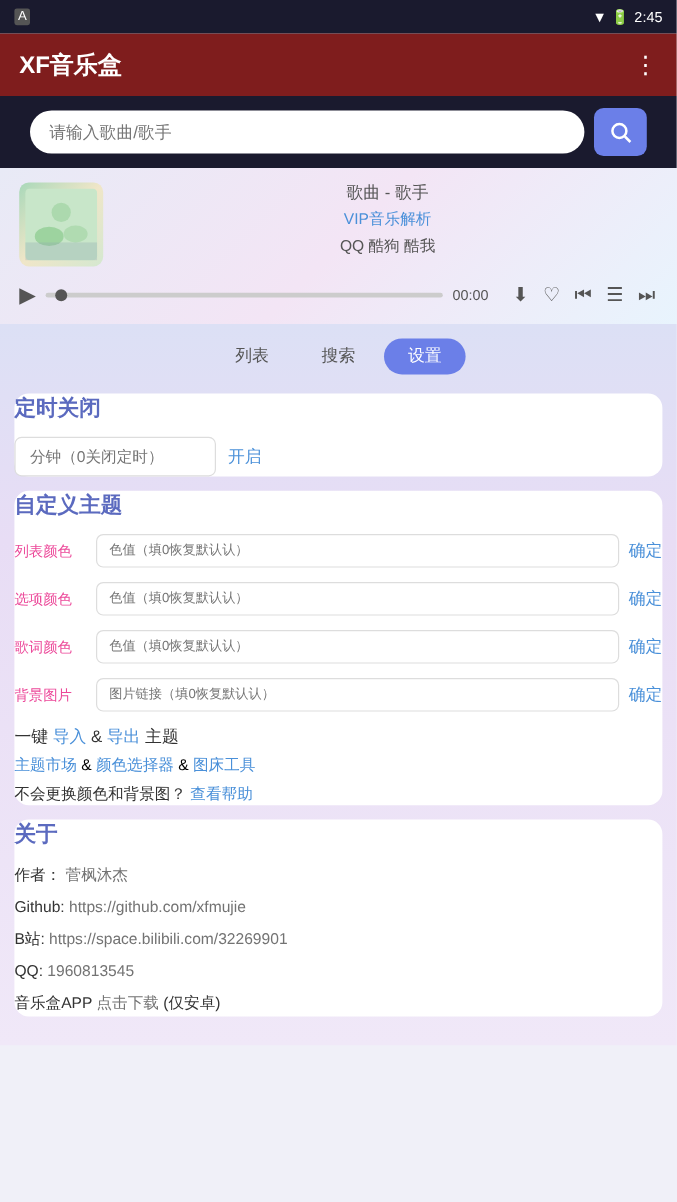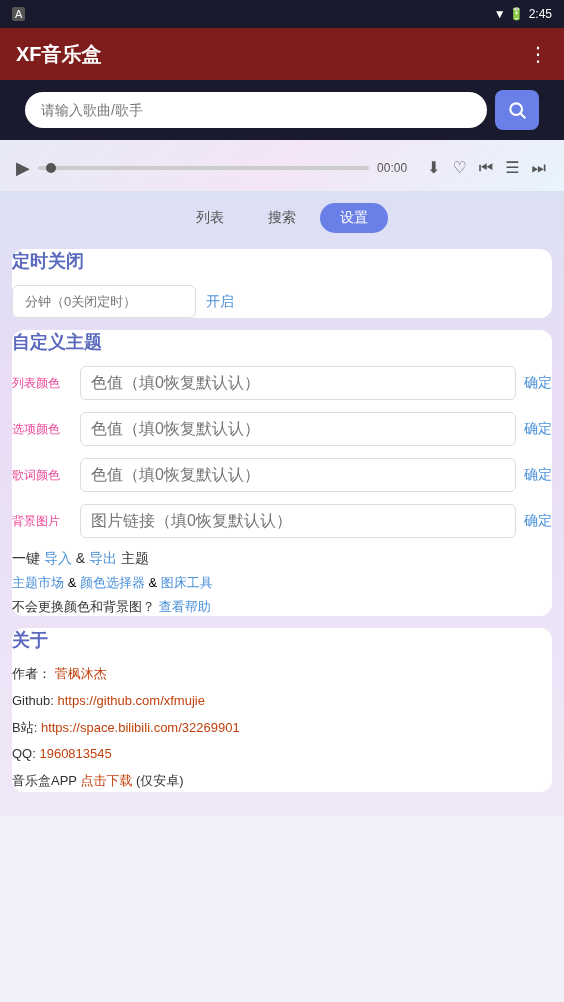--- a/index.html
+++ b/index.html
@@ -217,21 +217,21 @@
       display: flex;
       align-items: center;
       gap: 10px;
     }
     .timer-input {
       border: 1px solid #ddd;
       border-radius: 6px;
       padding: 8px 12px;
       font-size: 13px;
       color: #aaa;
-      width: 184px;
+      width: 168px;
     }
     .timer-btn {
       background: none;
       border: none;
       color: #4a90d9;
       font-size: 14px;
       cursor: pointer;
     }
 
     
@@ -245,21 +245,21 @@
       font-size: 12px;
       color: #ec4899;
       width: 60px;
       flex-shrink: 0;
     }
     .theme-input {
       flex: 1;
       border: 1px solid #ddd;
       border-radius: 6px;
       padding: 7px 10px;
-      font-size: 16px;
+      font-size: 11px;
       color: #aaa;
     }
     .confirm-btn {
       background: none;
       border: none;
       color: #4a90d9;
       font-size: 14px;
       cursor: pointer;
       white-space: nowrap;
     }
@@ -284,21 +284,21 @@
     }
 
     
     .about-row {
       font-size: 13px;
       color: #333;
       margin-bottom: 6px;
       line-height: 1.6;
     }
     .about-link {
-      color: #c2410c;
+      color: #737373;
       cursor: pointer;
     }
   </style>
 </head>
 <body>
 
 <div class="status-bar">
   <div class="status-left">
     <span style="font-size:11px;background:#555;color:white;padding:1px 3px;border-radius:2px;">A</span>
   </div>
@@ -318,20 +318,36 @@
   <input class="search-input" type="text" placeholder="请输入歌曲/歌手" style="">
   <button class="search-btn">
     <svg width="20" height="20" viewBox="0 0 24 24" fill="none" stroke="white" stroke-width="2.5">
       <circle cx="11" cy="11" r="7"></circle>
       <line x1="16.5" y1="16.5" x2="22" y2="22"></line>
     </svg>
   </button>
 </div>
 
 <div class="player-area">
+  <div class="player-top">
+    <div class="album-art">
+      <svg viewBox="0 0 60 60">
+        <rect width="60" height="60" fill="#c8e6c9" rx="4"></rect>
+        <circle cx="30" cy="20" r="8" fill="#a5d6a7" opacity="0.8"></circle>
+        <ellipse cx="20" cy="40" rx="12" ry="8" fill="#81c784" opacity="0.6"></ellipse>
+        <ellipse cx="42" cy="38" rx="10" ry="7" fill="#a5d6a7" opacity="0.7"></ellipse>
+        <rect x="0" y="45" width="60" height="15" fill="#90a4ae" opacity="0.3"></rect>
+      </svg>
+    </div>
+    <div class="player-info">
+      <div class="player-song-title">歌曲 - 歌手</div>
+      <div class="player-vip">VIP音乐解析</div>
+      <div class="player-sources">QQ 酷狗 酷我</div>
+    </div>
+  </div>
   <div class="player-controls">
     <button class="play-btn">▶</button>
     <div class="progress-bar">
       <div class="progress-dot"></div>
     </div>
     <span class="time-display">00:00</span>
     <button class="ctrl-btn">⬇</button>
     <button class="ctrl-btn">♡</button>
     <button class="ctrl-btn">⏮</button>
     <button class="ctrl-btn">☰</button>

